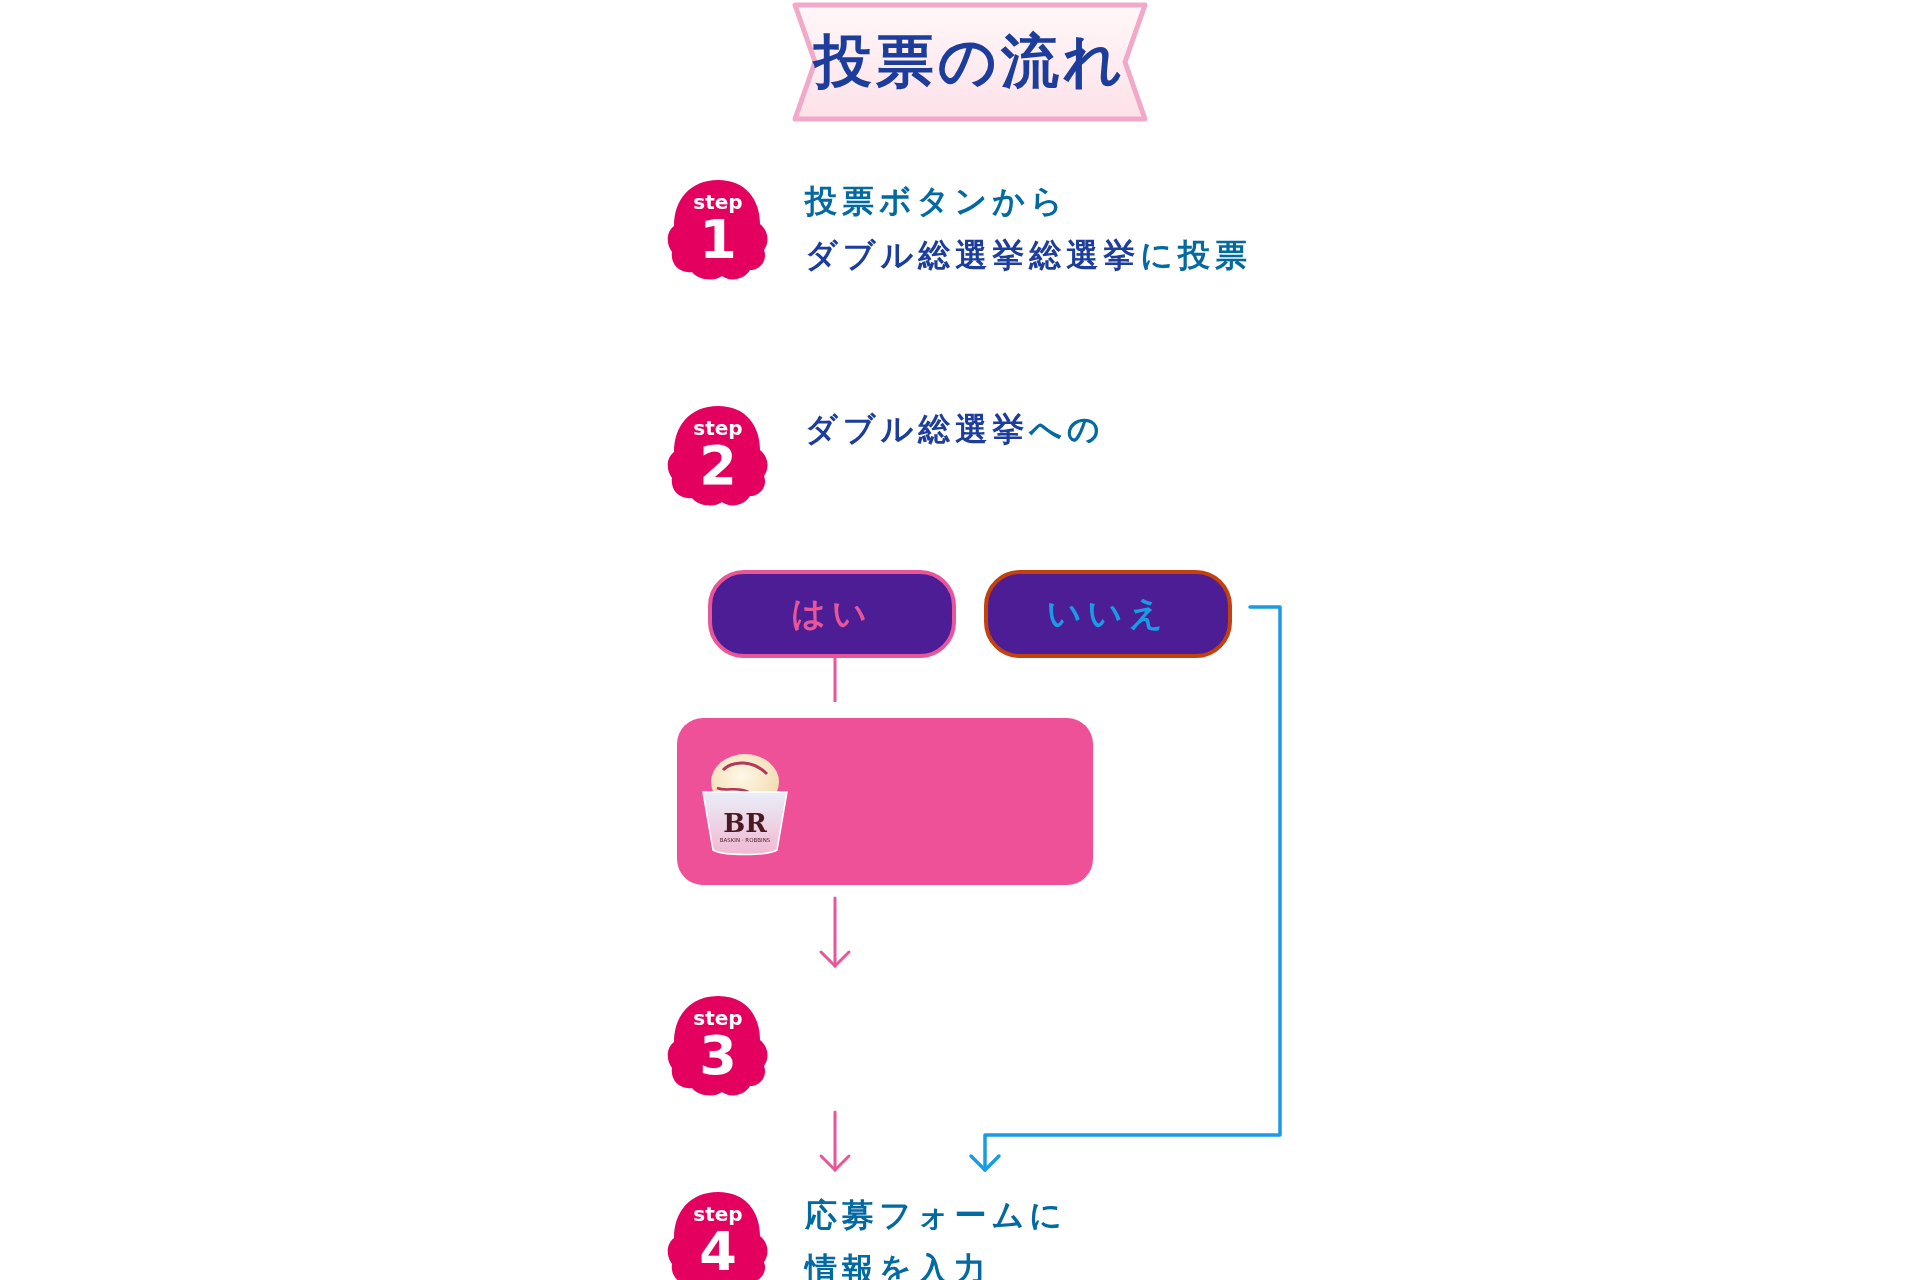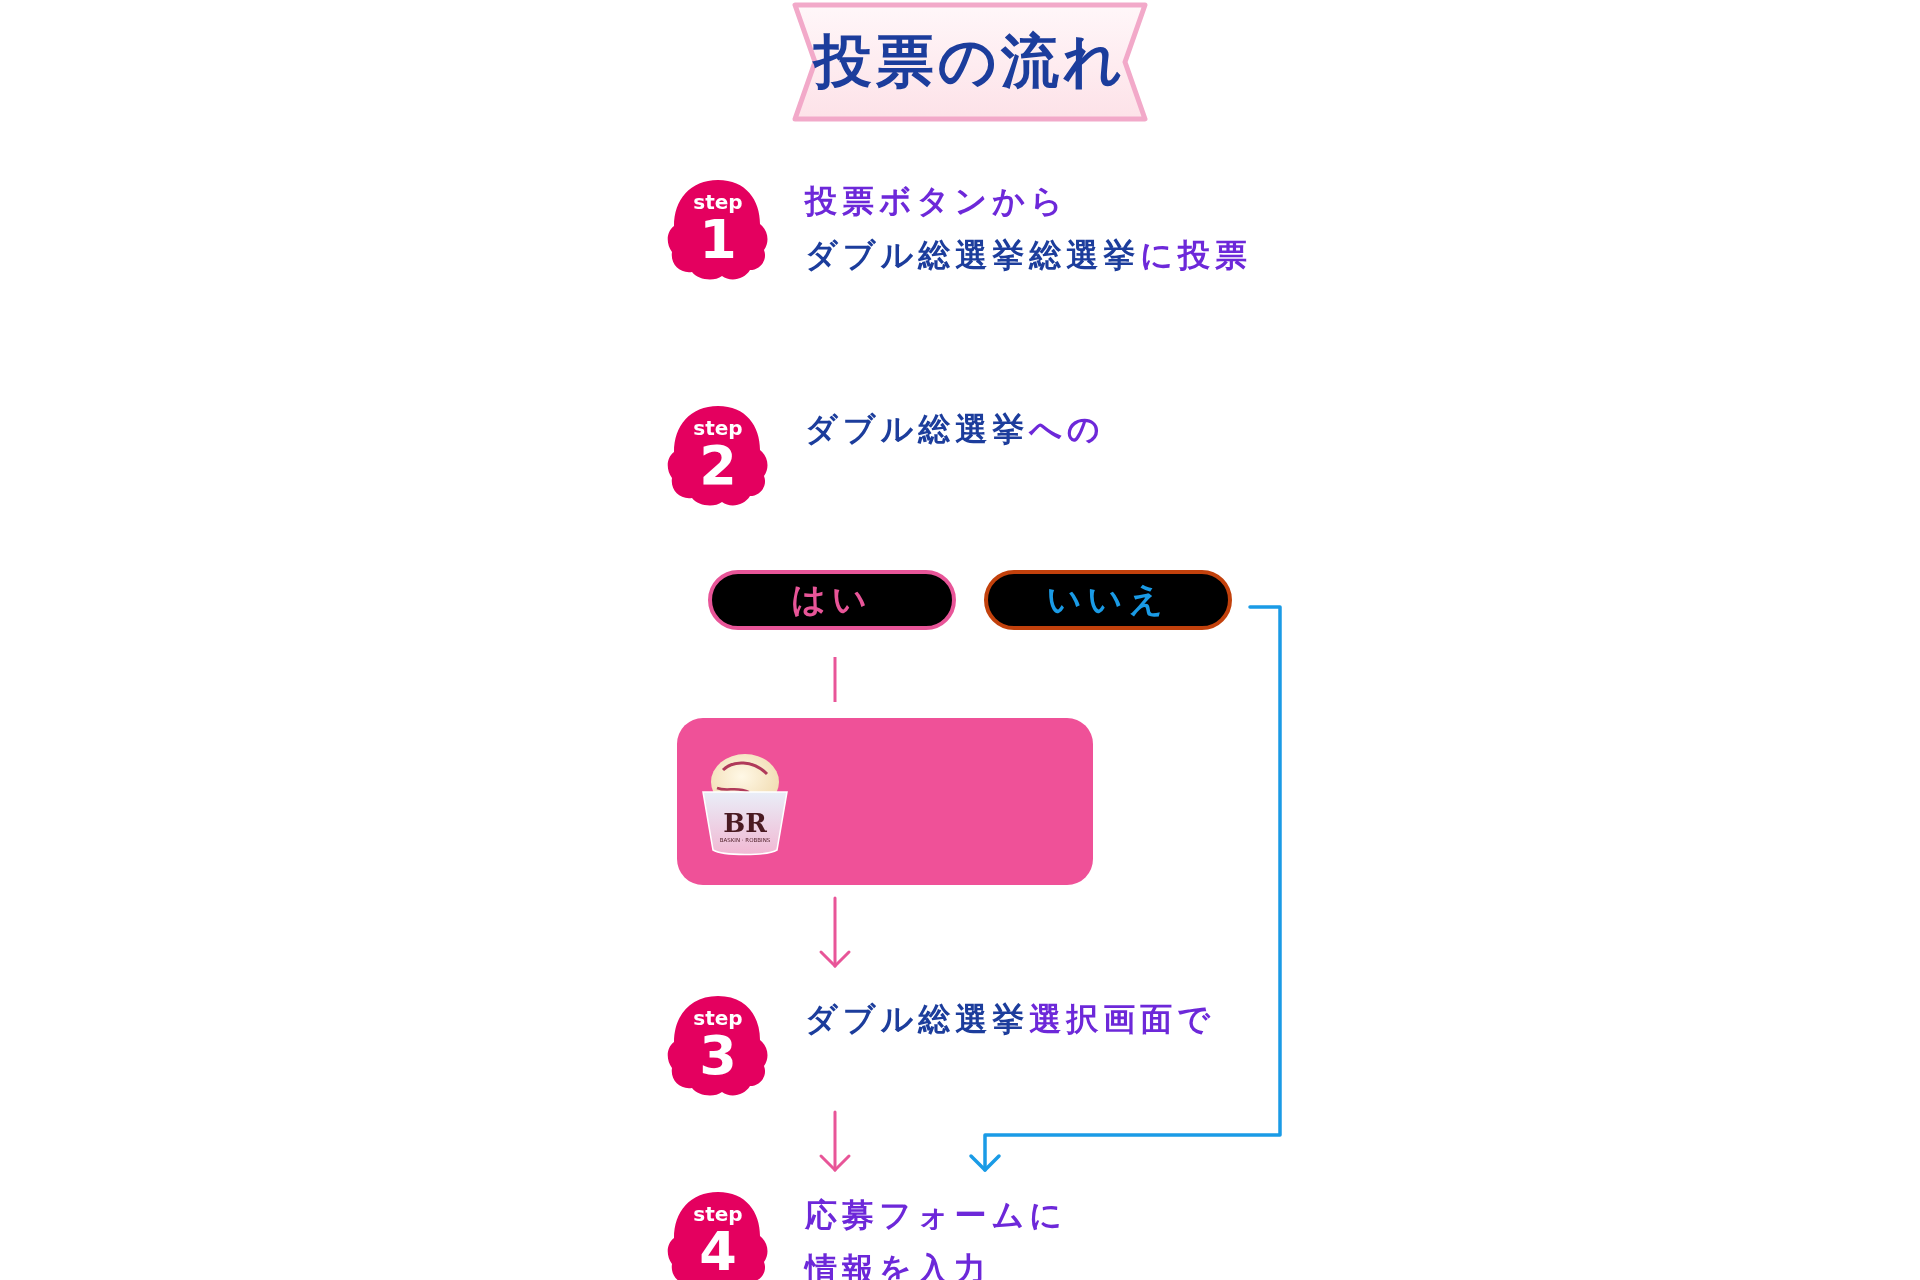--- a/index.html
+++ b/index.html
@@ -17,24 +17,24 @@
     
     .badge { width:108px; height:108px; }
     .badge svg { position:absolute; left:0; top:0; }
     .badge-step { position:absolute; left:0; width:108px; top:14px; text-align:center; color:#fff;
                   font-weight:bold; font-size:20px; font-family:"DejaVu Sans", sans-serif; }
     .badge-num { position:absolute; left:0; width:108px; top:34px; text-align:center; color:#fff;
                  font-weight:bold; font-size:54px; line-height:60px; font-family:"DejaVu Sans", sans-serif; }
 
     .step-text { font-weight:bold; font-size:32px; line-height:54px; letter-spacing:5px; color:#e4005f; white-space:nowrap; }
     .blue { color:#1c3d9c; }
-    .pink { color:#6d28d9; }
+    .pink { color:#0369a1; }
 
     
-    .choice { width:248px; height:60px; border-radius:36px; background:#000000; box-sizing:border-box;
+    .choice { width:248px; height:88px; border-radius:36px; background:#4c1d95; box-sizing:border-box;
               display:flex; align-items:center; justify-content:center; font-weight:bold; font-size:34px;
               letter-spacing:6px; cursor:pointer; }
     .choice-yes { left:708px; top:570px; border:4px solid #e85598; color:#e85598; }
     .choice-no { left:984px; top:570px; border:4px solid #c2410c; color:#1a9be6; }
 
     
     .card { left:677px; top:718px; width:416px; height:167px; background:#ef5198; border-radius:26px; }
     .card-text { position:absolute; left:128px; top:26px; color:#fff; font-weight:bold; font-size:25px;
                  line-height:38px; letter-spacing:3px; white-space:nowrap; }
     .cup { position:absolute; left:20px; top:30px; width:96px; height:108px; }
@@ -126,21 +126,20 @@
 </div>
 
 <div class="abs badge" style="left:664px; top:992px;">
   <svg width="108" height="108" viewBox="0 0 108 108">
     <path d="M54 4 C82 4 96 24 96 48 C104 54 106 66 100 74 C104 84 96 94 86 94 C80 104 66 106 58 100 C50 106 34 104 28 96 C16 98 6 88 8 76 C2 68 2 56 10 50 C10 24 26 4 54 4 Z" fill="#e4005f"></path>
   </svg>
   <div class="badge-step">step</div>
   <div class="badge-num">3</div>
 </div>
 <div class="abs step-text" style="left:805px; top:992px;">
-  <div><span class="blue">ダブル総選挙</span><span class="pink">選択画面で</span></div>
 </div>
 
 <div class="abs badge" style="left:664px; top:1188px;">
   <svg width="108" height="108" viewBox="0 0 108 108">
     <path d="M54 4 C82 4 96 24 96 48 C104 54 106 66 100 74 C104 84 96 94 86 94 C80 104 66 106 58 100 C50 106 34 104 28 96 C16 98 6 88 8 76 C2 68 2 56 10 50 C10 24 26 4 54 4 Z" fill="#e4005f"></path>
   </svg>
   <div class="badge-step">step</div>
   <div class="badge-num">4</div>
 </div>
 <div class="abs step-text" style="left:805px; top:1188px;">

